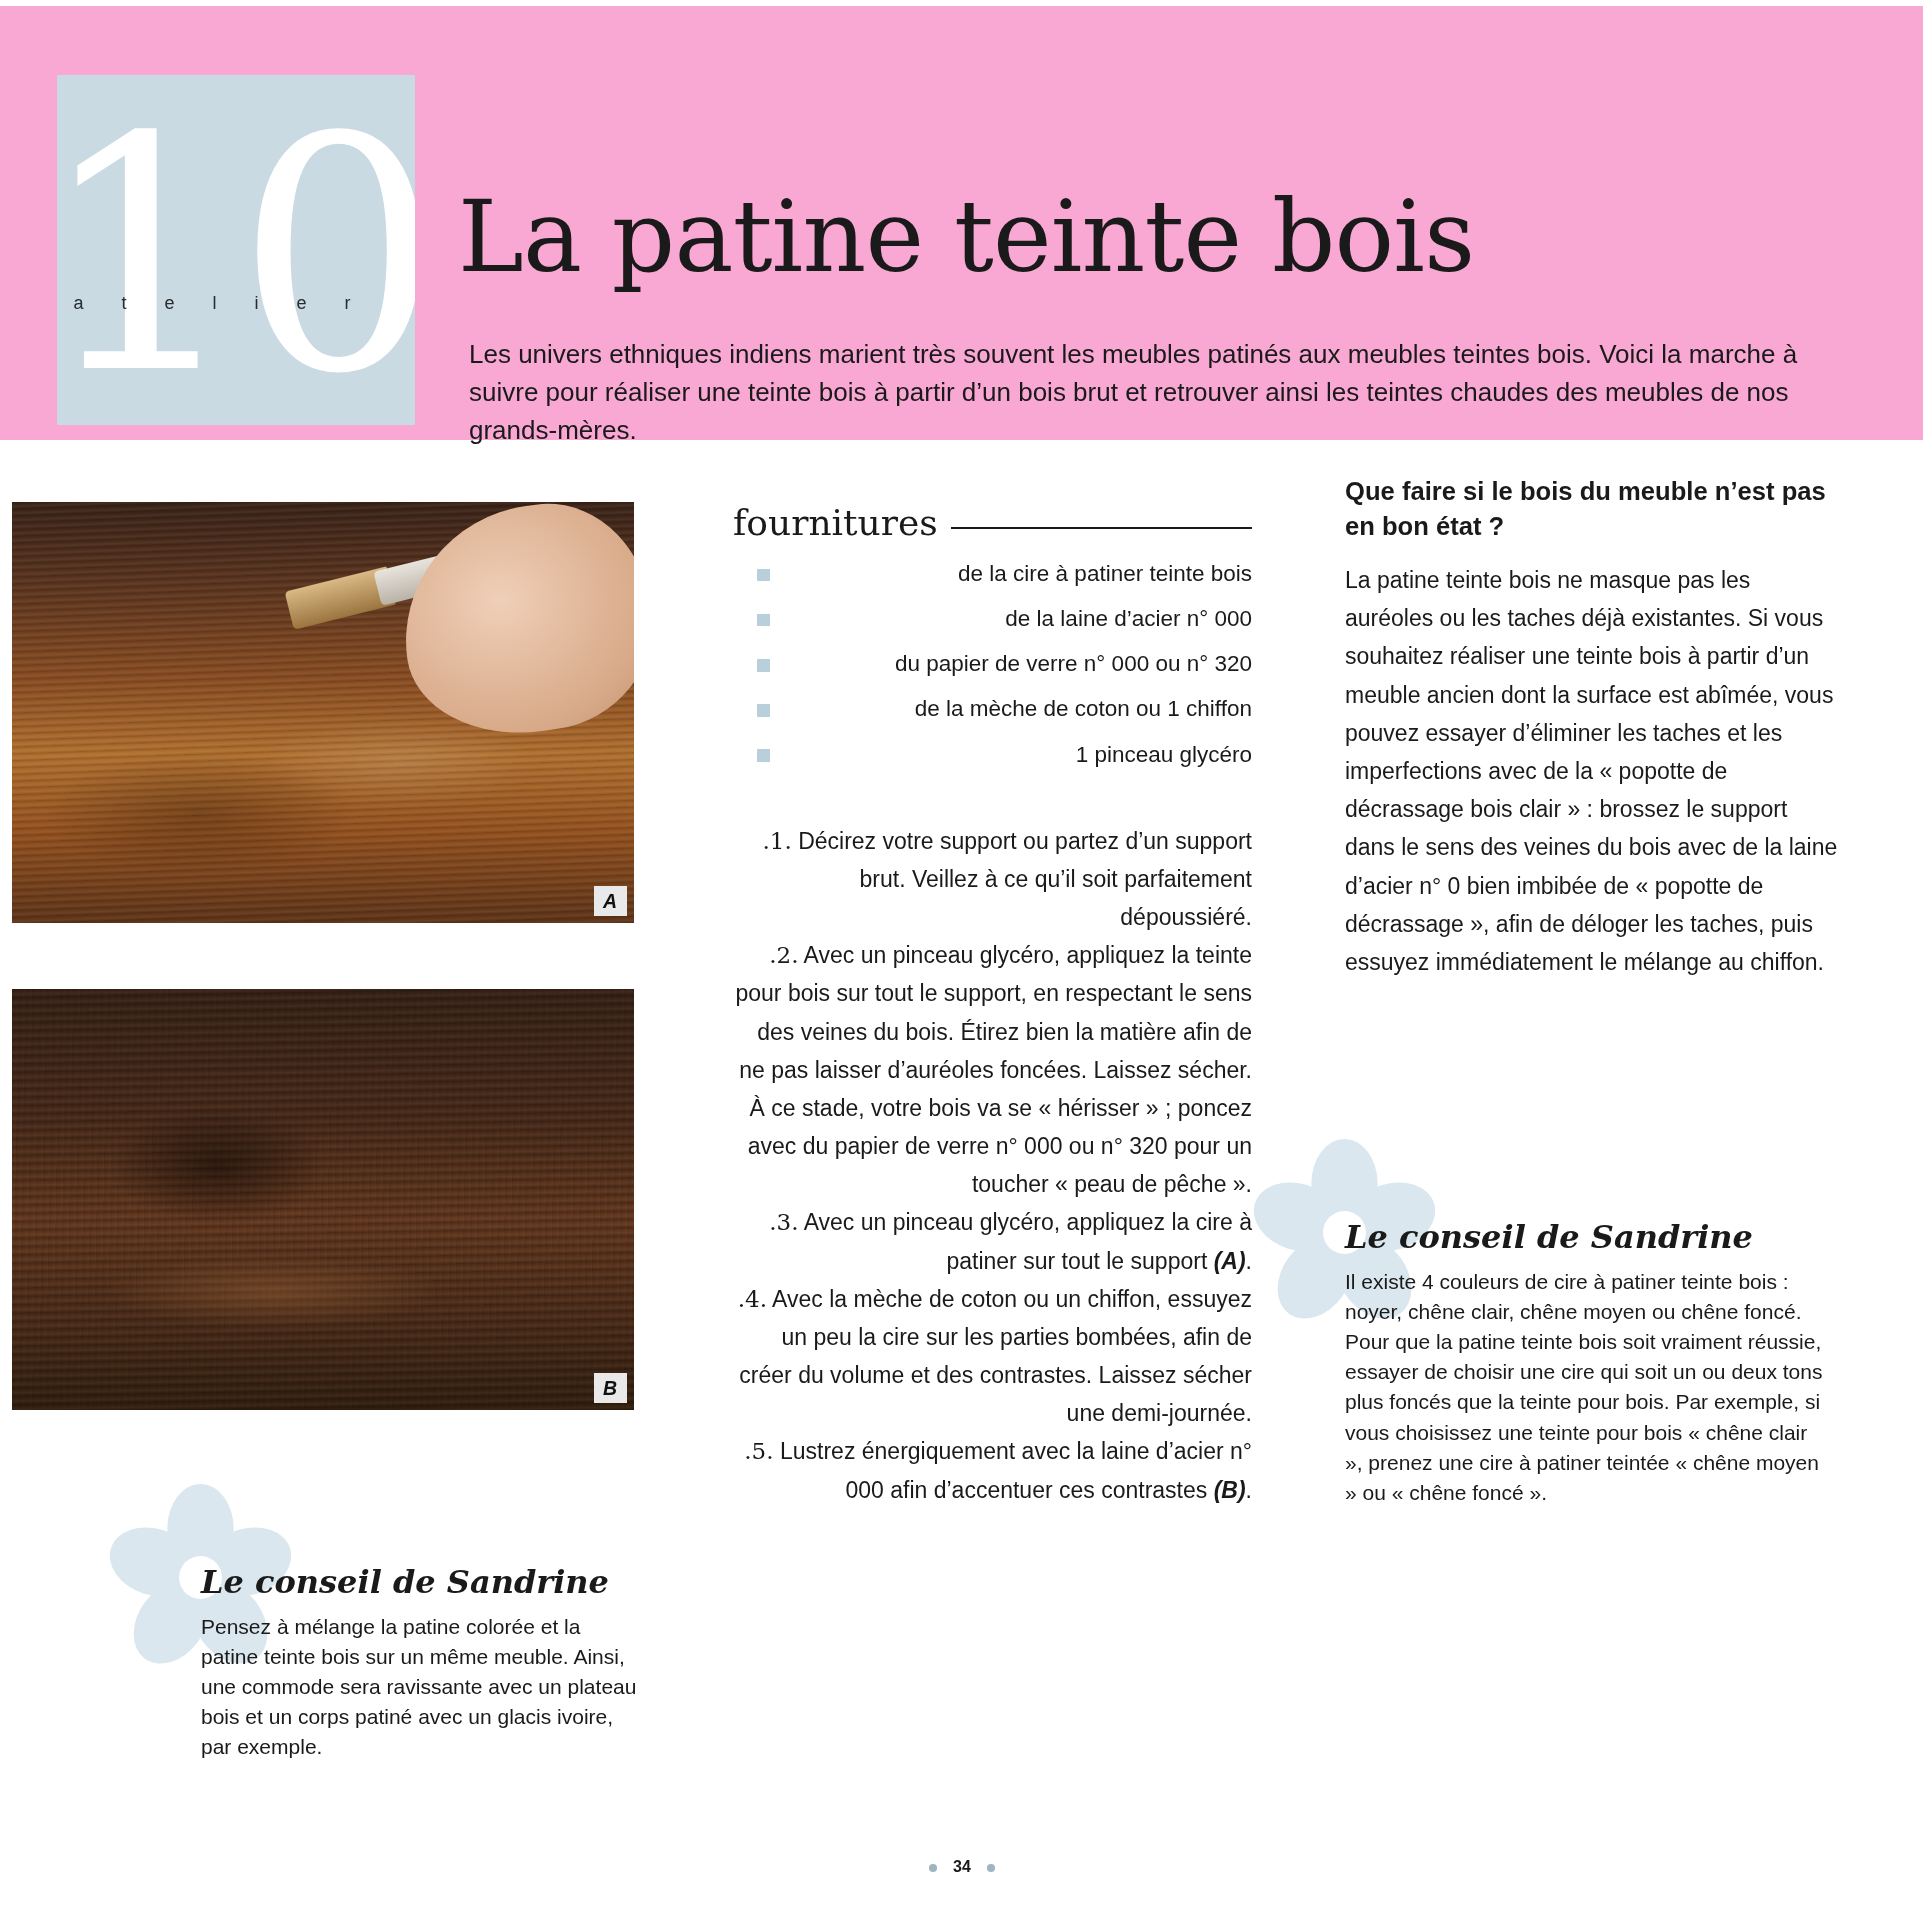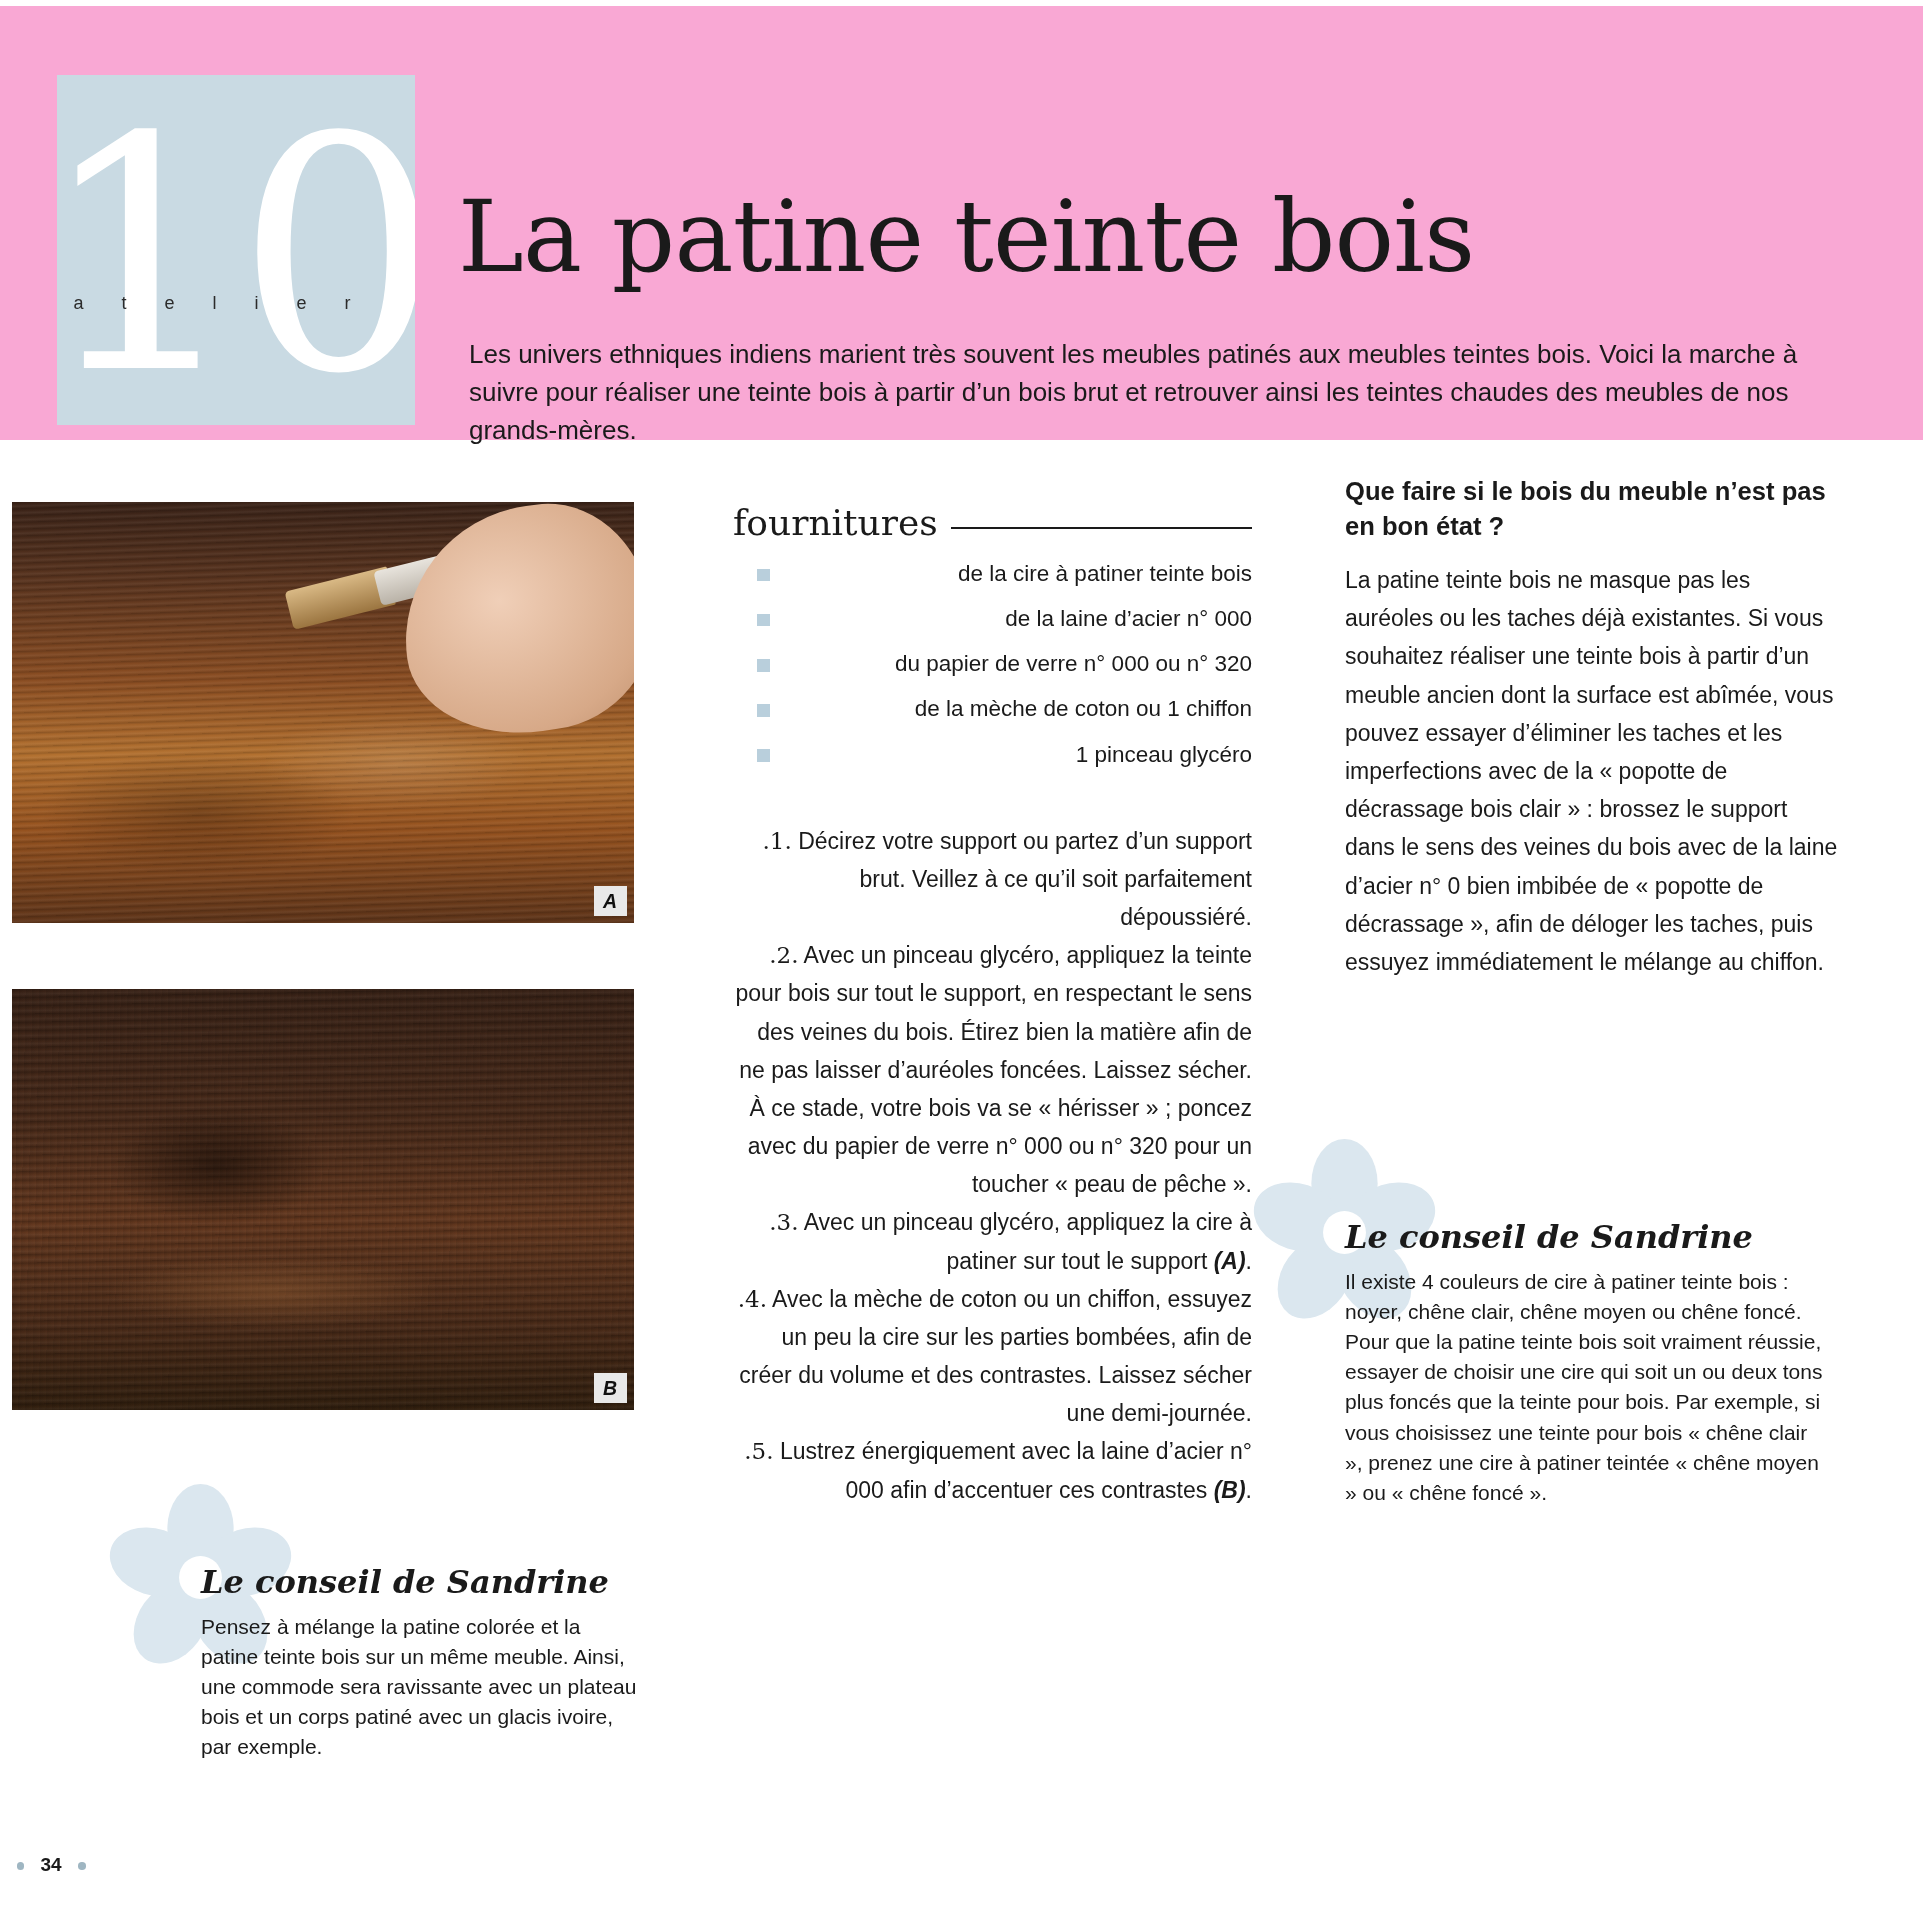--- a/index.html
+++ b/index.html
@@ -228,23 +228,24 @@
   }
   #conseil-left { left: 201px; top: 1547px; width: 436px; }
   #conseil-left .flower { left: -98px; top: -83px; }
   #conseil-right { left: 1345px; top: 1202px; width: 481px; }
   #conseil-right .flower { left: -98px; top: -83px; }
 
   
   .footer {
     position: absolute;
     left: 0; right: 0; bottom: 48px;
+    text-align: center;
     font-family: "Liberation Sans", sans-serif;
     font-weight: bold;
-    font-size: 19px;
+    font-size: 16px;
     color: #1a1a1a;
   }
   .footer .dot {
     display: inline-block;
     width: 7.5px; height: 7.5px; border-radius: 50%;
     background: #9fb6c2;
     vertical-align: middle;
     margin: 0 16.5px;
   }
 </style>

